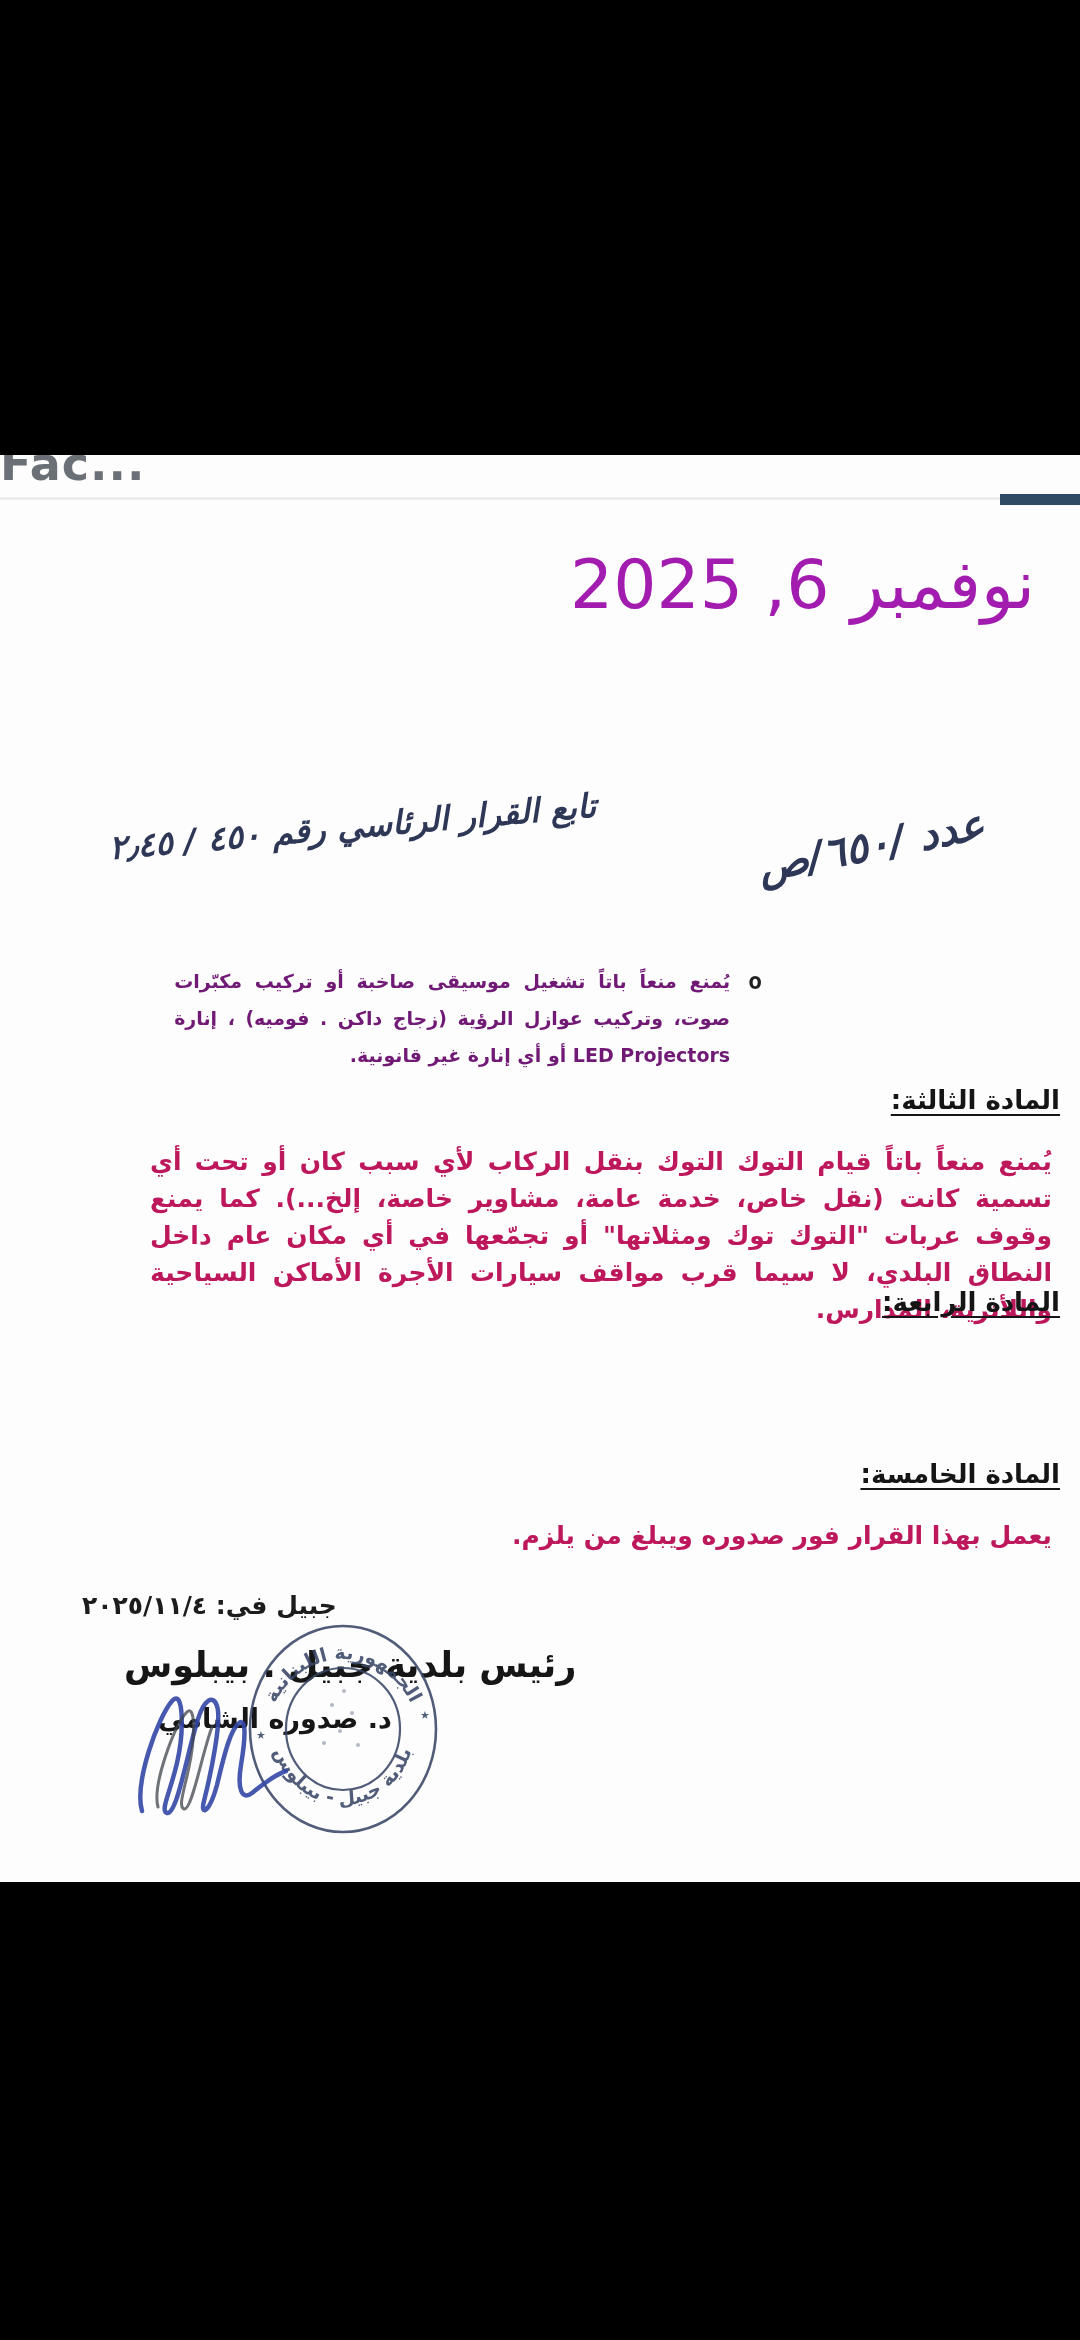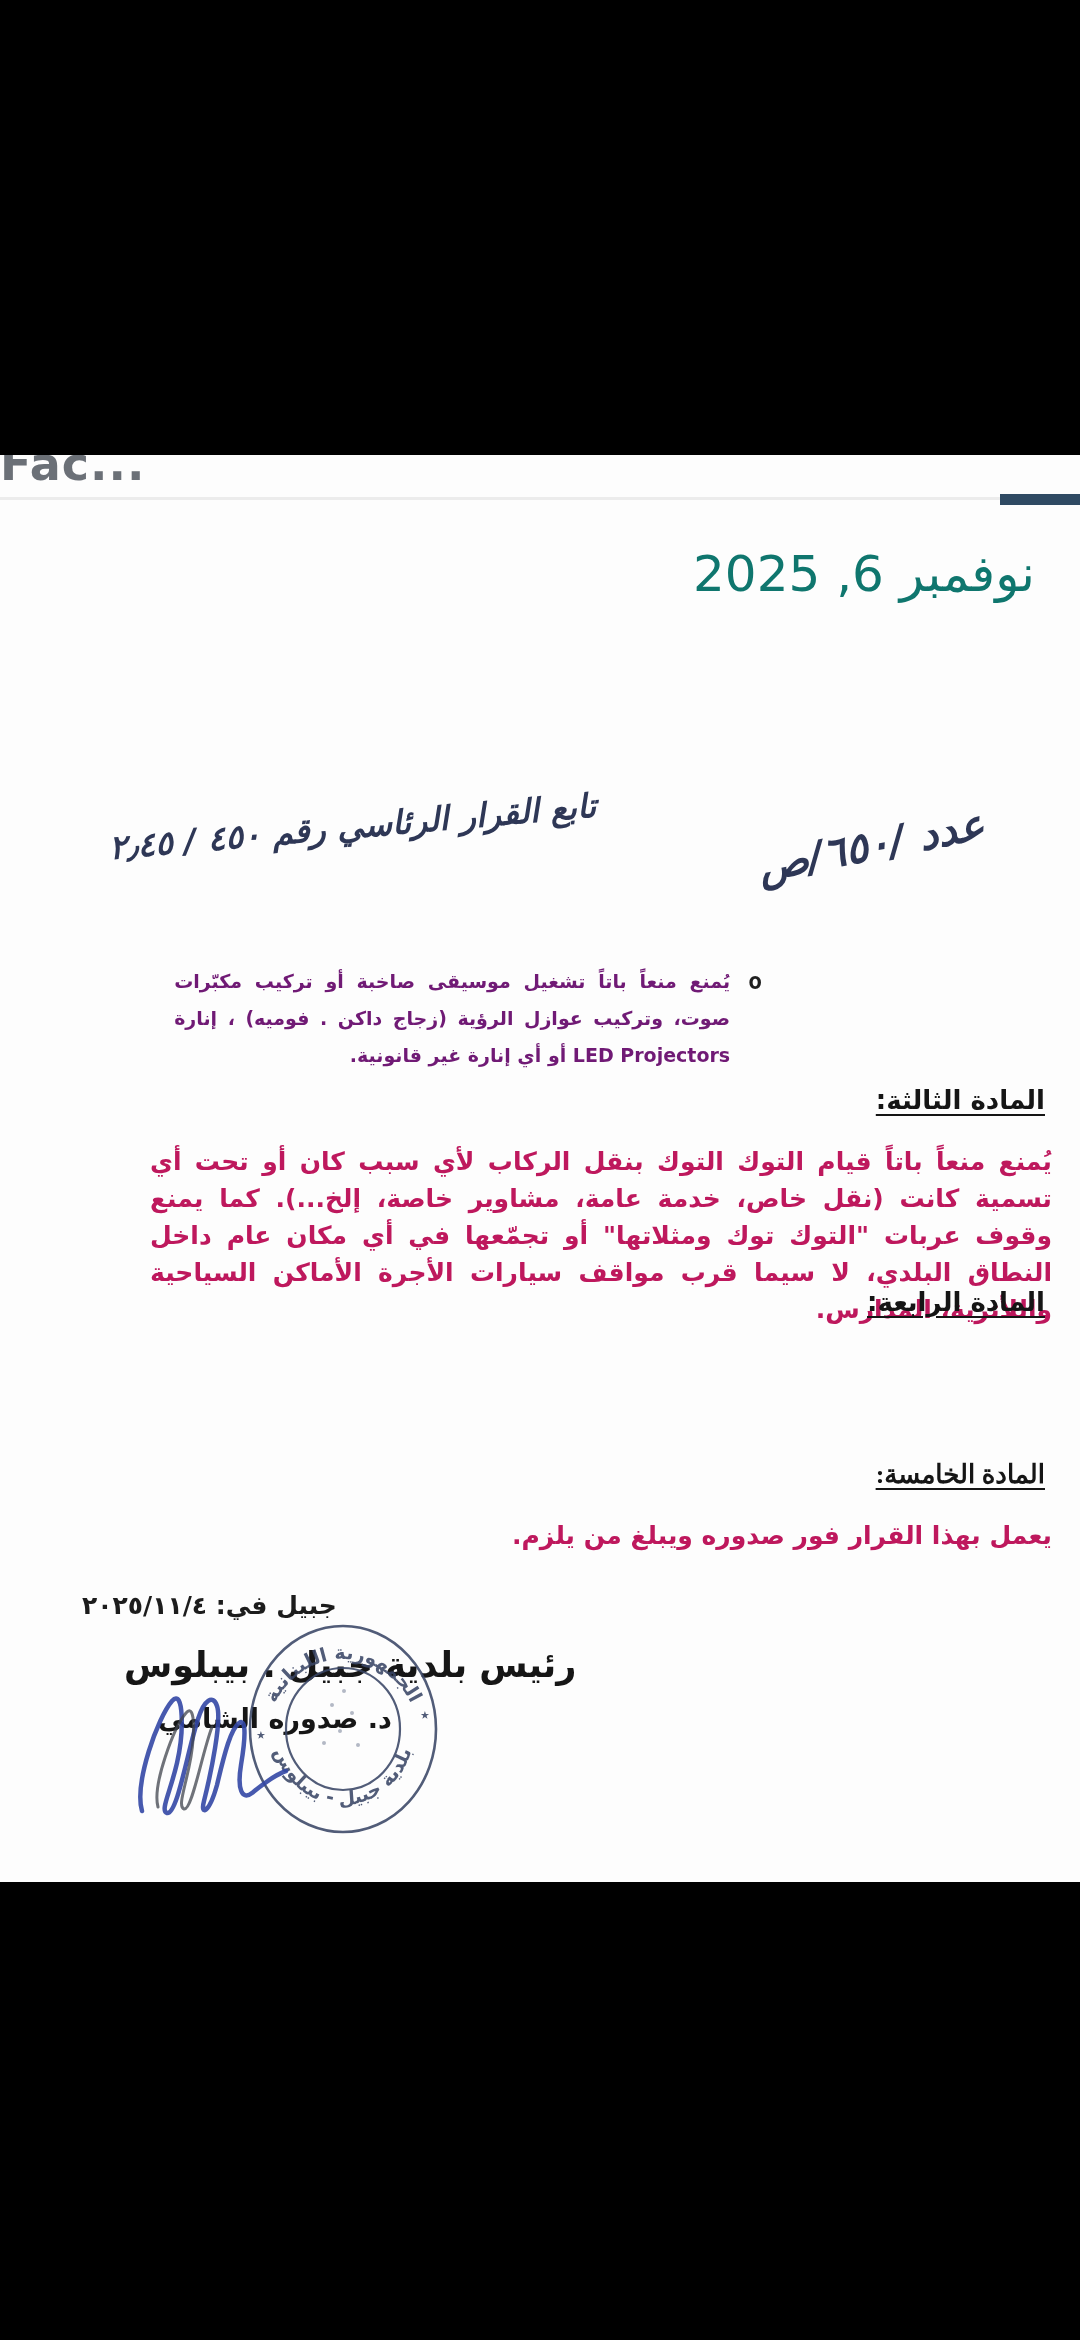--- a/index.html
+++ b/index.html
@@ -6,42 +6,42 @@
   .screen{position:relative;width:1080px;height:2340px;background:#000;overflow:hidden;
           font-family:"DejaVu Sans",sans-serif;}
   .page{position:absolute;left:0;top:455px;width:1080px;height:1427px;background:#fdfdfd;overflow:hidden;}
 
   
   .app-title{position:absolute;top:-18px;left:0;right:0;text-align:left;
              font-size:46px;font-weight:bold;color:#6b7077;letter-spacing:1px;}
   .divider{position:absolute;top:42px;left:0;width:1002px;height:3px;background:#ececec;}
   .progress-chip{position:absolute;top:39px;left:1000px;width:80px;height:11px;background:#2f4a63;}
   .post-date{position:absolute;top:90px;right:45px;direction:rtl;
-             font-size:50px;color:#0f766e;}
+             font-size:68px;color:#a21caf;}
 
   
   .doc{color:#1f1f1f;}
   .hand{position:absolute;color:#2e3756;font-style:italic;font-weight:bold;direction:rtl;white-space:nowrap;}
   .hand-left{top:352px;left:108px;font-size:33px;transform:rotate(-5deg);letter-spacing:2px;}
   .hand-right{top:366px;left:756px;font-size:42px;transform:rotate(-11deg);letter-spacing:3px;}
 
   .bullet-row{position:absolute;top:508px;right:318px;width:596px;direction:rtl;
               display:flex;gap:18px;align-items:flex-start;}
   .bullet-marker{font-family:"DejaVu Sans Mono",monospace;font-size:23px;line-height:37px;
                  font-weight:bold;color:#1f1f1f;}
   .bullet-text{width:556px;font-size:19px;line-height:37px;font-weight:bold;
                text-align:justify;color:#701a75;}
 
-  .art-head{position:absolute;right:35px;direction:rtl;font-size:26px;font-weight:bold;
+  .art-head{position:absolute;right:20px;direction:rtl;font-size:26px;font-weight:bold;
             color:#151515;text-decoration:underline;text-underline-offset:5px;}
   .art-body{position:absolute;right:28px;width:902px;direction:rtl;font-size:25px;
             line-height:37px;font-weight:bold;text-align:justify;color:#be185d;margin-top:20px;}
   .h3{top:630px;} .b3{top:668px;}
   .h4{top:832px;} .b4{top:870px;}
-  .h5{top:1004px;font-family:Liberation Serif, serif;} .b5{top:1042px;}
+  .h5{top:1004px;} .b5{top:1042px;}
 
   .close-date{position:absolute;top:1136px;left:82px;direction:rtl;font-size:25px;
               font-weight:bold;color:#1c1c1c;}
   .close-title{position:absolute;top:1190px;left:124px;direction:rtl;font-size:35px;
                font-weight:bold;color:#161616;}
   .close-name{position:absolute;top:1248px;left:158px;direction:rtl;font-size:27px;
               font-weight:bold;color:#161616;}
 
   .stamp-svg{position:absolute;left:240px;top:1166px;opacity:.88;}
   .sig-svg{position:absolute;left:132px;top:1232px;}

